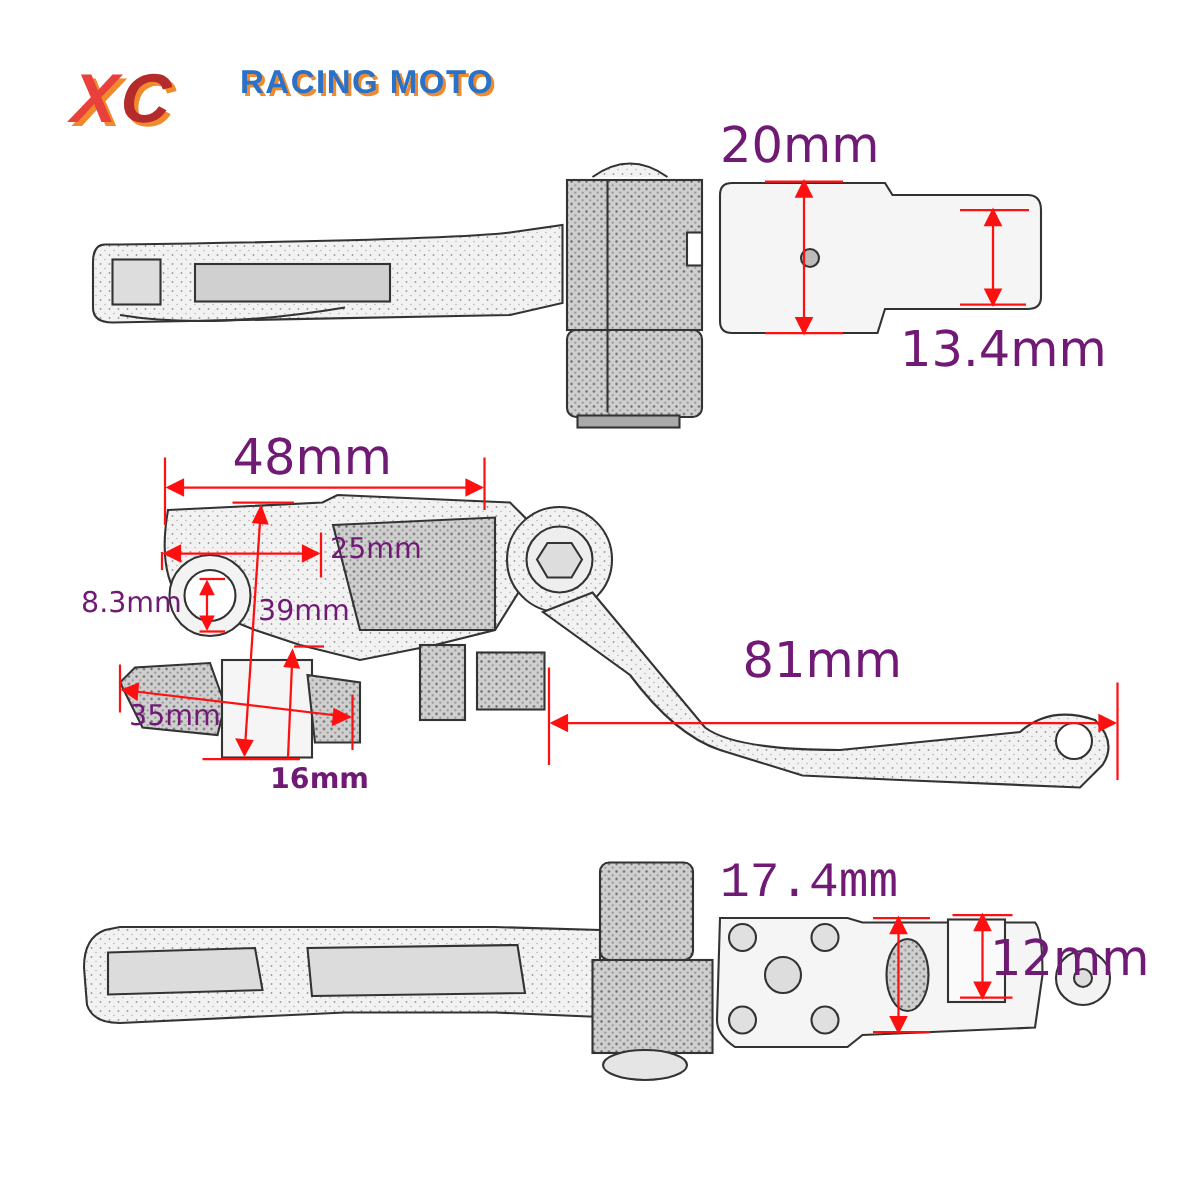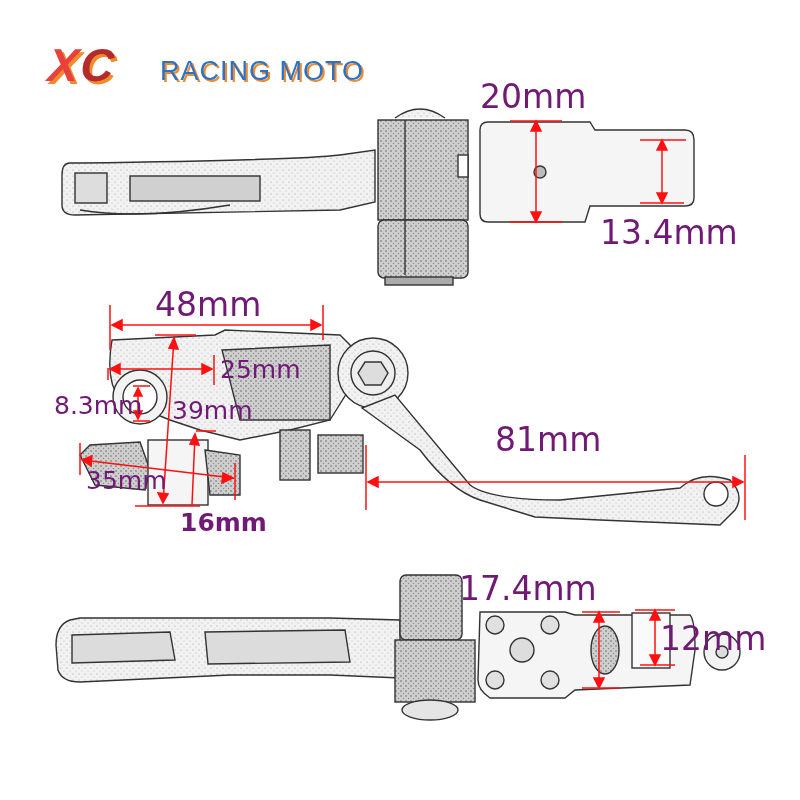--- a/index.html
+++ b/index.html
@@ -1,23 +1,23 @@
 <!DOCTYPE html>
 <html><head>
 <meta charset="utf-8">
 <style>
   html, body { margin:0; padding:0; background:#ffffff; }
   body { width:800px; height:800px; position:relative; overflow:hidden; font-family:"DejaVu Sans", sans-serif; }
   .abs { position:absolute; }
   .logo-xc { left:48px; top:42px; font-family:"Liberation Sans", sans-serif; font-weight:bold; font-size:46px; letter-spacing:2px; color:#e8403a; text-shadow:3px 3px 0 #f08a2c; line-height:46px; font-style:italic; transform:skewX(-4deg); }
   .logo-xc .c { color:#b52a2a; }
-  .logo-racing { left:160px; top:56px; font-family:"Liberation Sans", sans-serif; font-weight:normal; font-size:27px; letter-spacing:1px; color:#2a72c8; text-shadow:2px 2px 0 #f08a2c; line-height:30px; }
+  .logo-racing { left:160px; top:40px; font-family:"Liberation Sans", sans-serif; font-weight:bold; font-size:22px; letter-spacing:1px; color:#2a72c8; text-shadow:2px 2px 0 #f08a2c; line-height:30px; }
   .dim { color:#701a75; font-family:"DejaVu Sans", sans-serif; line-height:1; white-space:nowrap; }
   .d-lg { font-size:33px; }
-  .d-md { font-size:25px; }
+  .d-md { font-size:19px; }
   svg.parts { position:absolute; left:0; top:0; }
 </style>
 </head>
 <body>
 
 <div class="abs logo-xc">
   <span>X</span><span class="c">C</span>
 </div>
 <div class="abs logo-racing">RACING MOTO</div>
 
@@ -150,14 +150,14 @@
 <div class="abs dim d-lg" style="left:600px; top:216px;">13.4mm</div>
 
 <div class="abs dim d-lg" style="left:155px; top:268px;margin-top:20px;">48mm</div>
 <div class="abs dim d-md" style="left:220px; top:357px;">25mm</div>
 <div class="abs dim d-md" style="left:54px; top:393px;">8.3mm</div>
 <div class="abs dim d-md" style="left:172px; top:398px;">39mm</div>
 <div class="abs dim d-md" style="left:86px; top:468px;">35mm</div>
 <div class="abs dim d-md" style="left:180px; top:510px;font-weight:bold;">16mm</div>
 <div class="abs dim d-lg" style="left:495px; top:423px;">81mm</div>
 
-<div class="abs dim d-lg" style="left:459px; top:572px;">17.4mm</div>
+<div class="abs dim d-lg" style="left:480px; top:572px;font-family:Liberation Mono, monospace;">17.4mm</div>
 <div class="abs dim d-lg" style="left:660px; top:622px;">12mm</div>
 
 </body></html>

